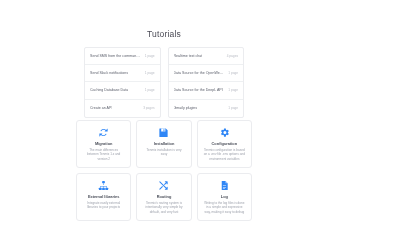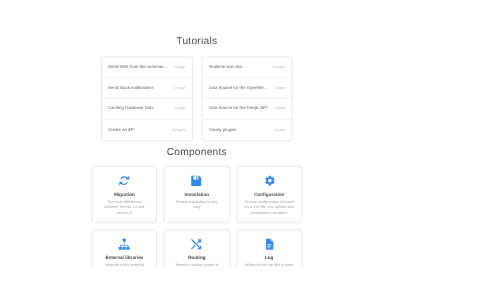--- a/index.html
+++ b/index.html
@@ -156,21 +156,20 @@
         <span class="tut-count">1 page</span>
       </div>
       <div class="tut-row">
         <span class="tut-label">Gmaily plugins</span>
         <span class="tut-count">1 page</span>
       </div>
     </div>
 
   </div>
 
-  <h2 class="section-title" id="components-title">Components</h2>
 
   <div class="components-wrap">
     <div class="comp-grid">
 
       <div class="comp-card">
         <span class="comp-icon">
           <svg viewBox="0 0 24 24" fill="#2f86f6">
             <path d="M17.7 6.3A8 8 0 0 0 5.1 8.6l2 .6A6 6 0 0 1 16.3 7.7l-2.1 2.1H21V3l-2.3 2.3zM6.3 17.7A8 8 0 0 0 18.9 15.4l-2-.6A6 6 0 0 1 7.7 16.3l2.1-2.1H3V21l2.3-2.3z"></path>
           </svg>
         </span>

